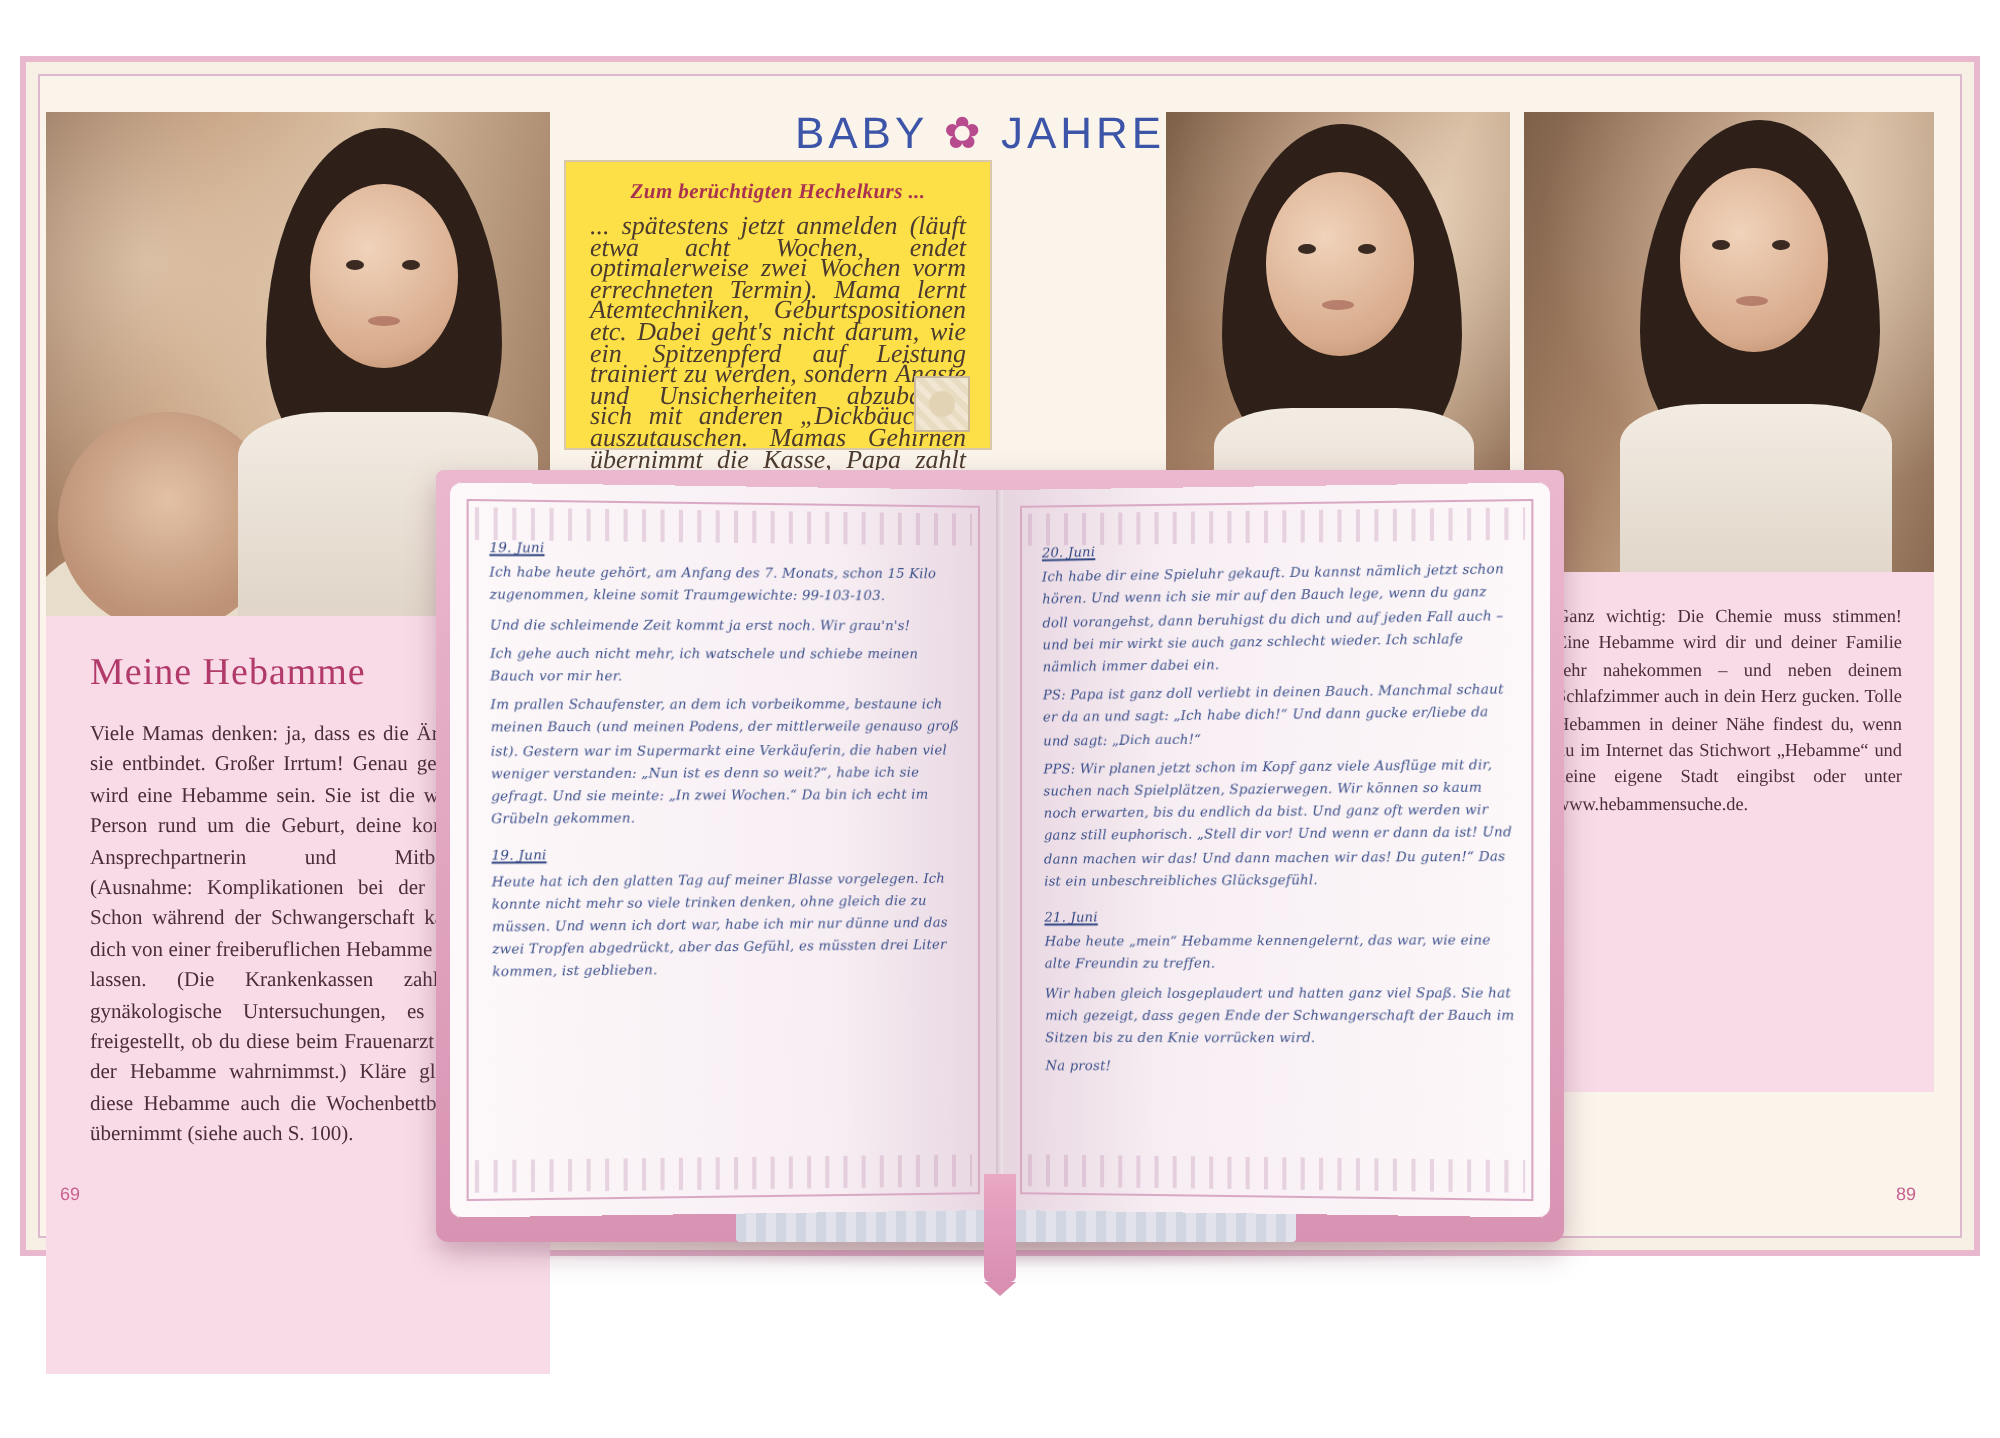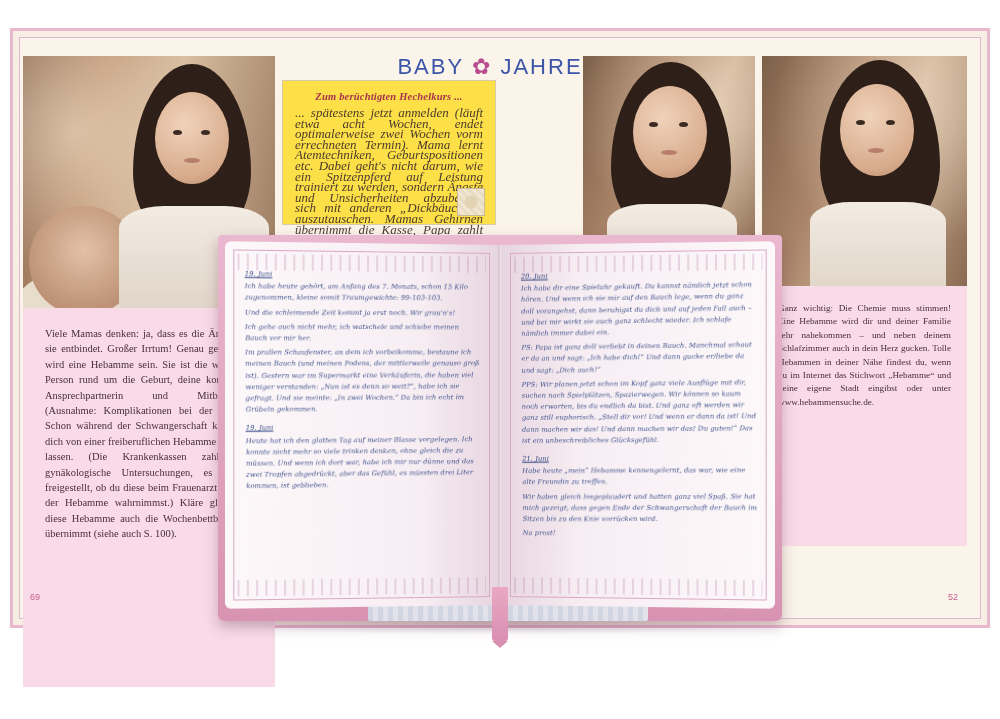--- a/index.html
+++ b/index.html
@@ -420,29 +420,30 @@
     <div class="top-white p3-body"></div>
   </div>
 
   <div class="beige-box">
     <h3>Zum berüchtigten Hechelkurs ...</h3>
     <p>... spätestens jetzt anmelden (läuft etwa acht Wochen, endet optimalerweise zwei Wochen vorm errechneten Termin). Mama lernt Atemtechniken, Geburtspositionen etc. Dabei geht's nicht darum, wie ein Spitzenpferd auf Leistung trainiert zu werden, sondern Ängste und Unsicherheiten abzubauen, sich mit anderen „Dickbäuchen“ auszutauschen. Mamas Gehirnen übernimmt die Kasse, Papa zahlt selbst. Adressen im Internet unter „Geburtsvorbereitungskurse“ plus beliebige Stadt.</p>
     <div class="beige-deco"></div>
   </div>
 
   <div class="left-col">
+    <h2>Meine Hebamme</h2>
     <p>Viele Mamas denken: ja, dass es die Ärztin, der sie entbindet. Großer Irrtum! Genau genommen wird eine Hebamme sein. Sie ist die wichtigste Person rund um die Geburt, deine kompetente Ansprechpartnerin und Mitbetreuerin (Ausnahme: Komplikationen bei der Geburt). Schon während der Schwangerschaft kannst du dich von einer freiberuflichen Hebamme betreuen lassen. (Die Krankenkassen zahlen 14 gynäkologische Untersuchungen, es ist dir freigestellt, ob du diese beim Frauenarzt oder bei der Hebamme wahrnimmst.) Kläre gleich, ob diese Hebamme auch die Wochenbettbetreuung übernimmt (siehe auch S. 100).</p>
   </div>
 
   <div class="right-col">
     <p>Ganz wichtig: Die Chemie muss stimmen! Eine Hebamme wird dir und deiner Familie sehr nahekommen – und neben deinem Schlafzimmer auch in dein Herz gucken. Tolle Hebammen in deiner Nähe findest du, wenn du im Internet das Stichwort „Hebamme“ und deine eigene Stadt eingibst oder unter www.hebammensuche.de.</p>
   </div>
 
   <div class="folio folio-left">69</div>
-  <div class="folio folio-right">52</div>
+  <div class="folio folio-right">89</div>
 
   <div class="book-shadow"></div>
   <div class="book">
     <div class="book-cover">
       <div class="cover-band"></div>
     </div>
     <div class="book-pages">
 
       <div class="page-left">
         <div class="page-border"></div>

